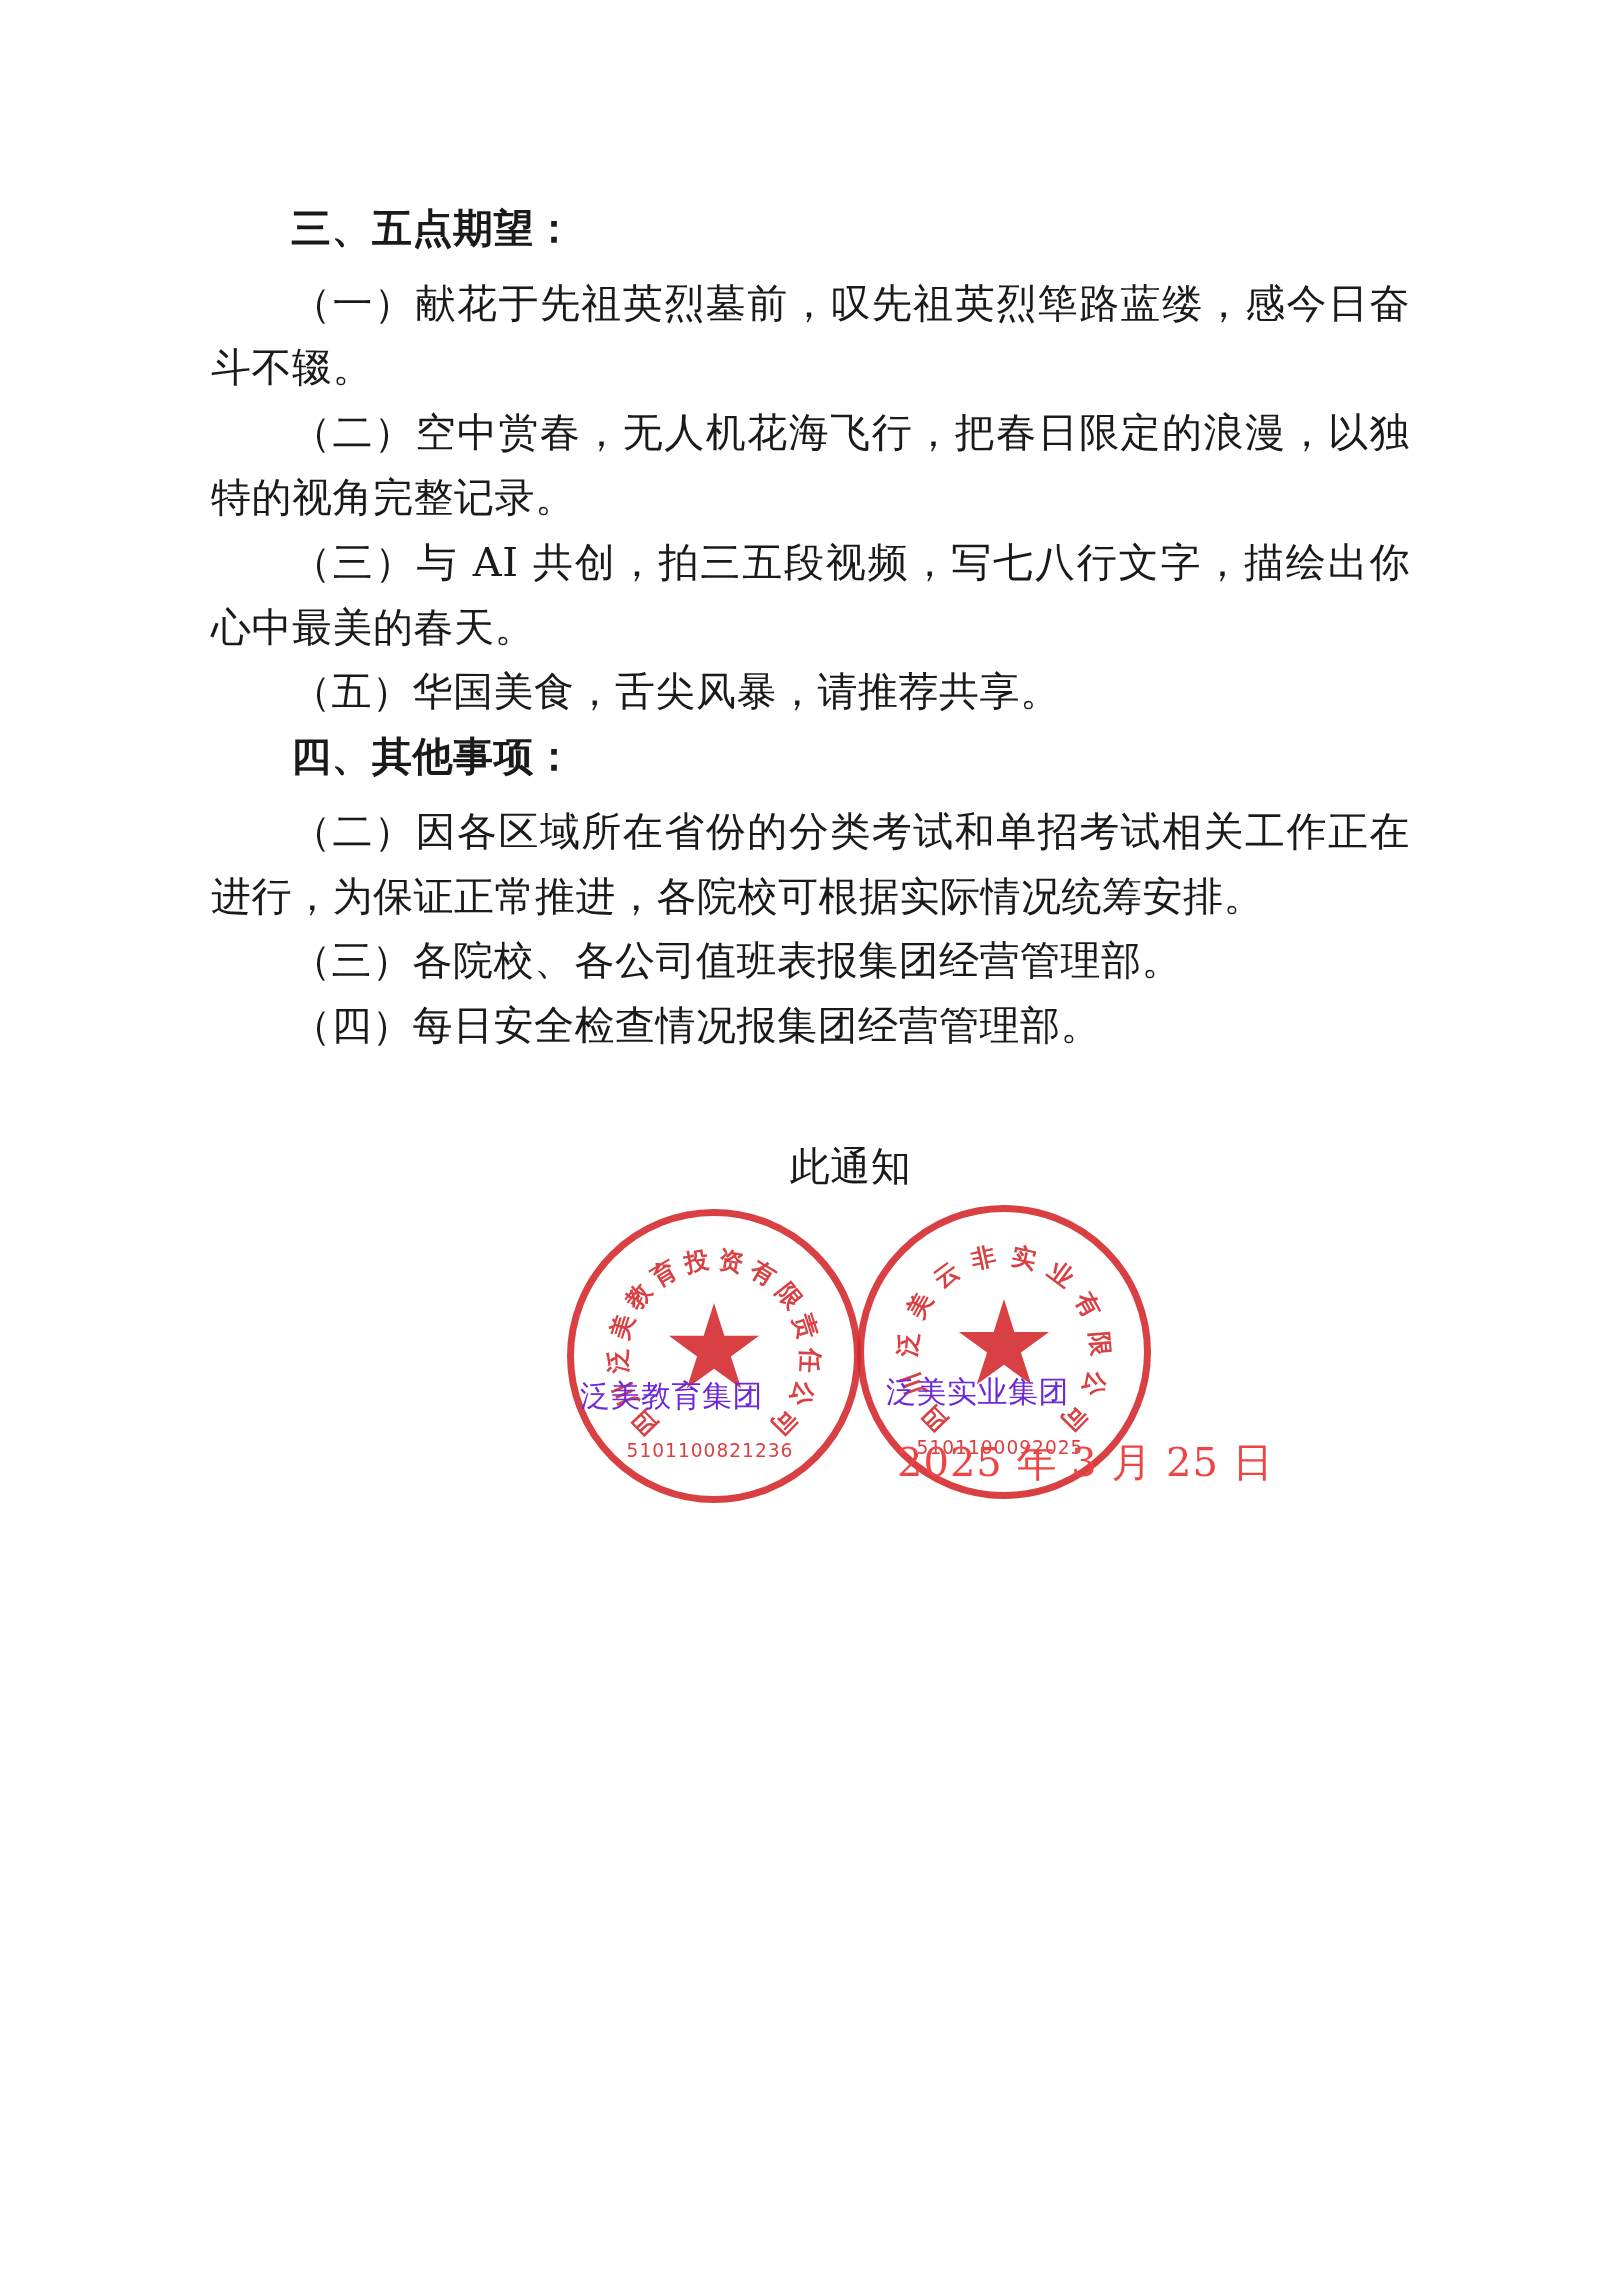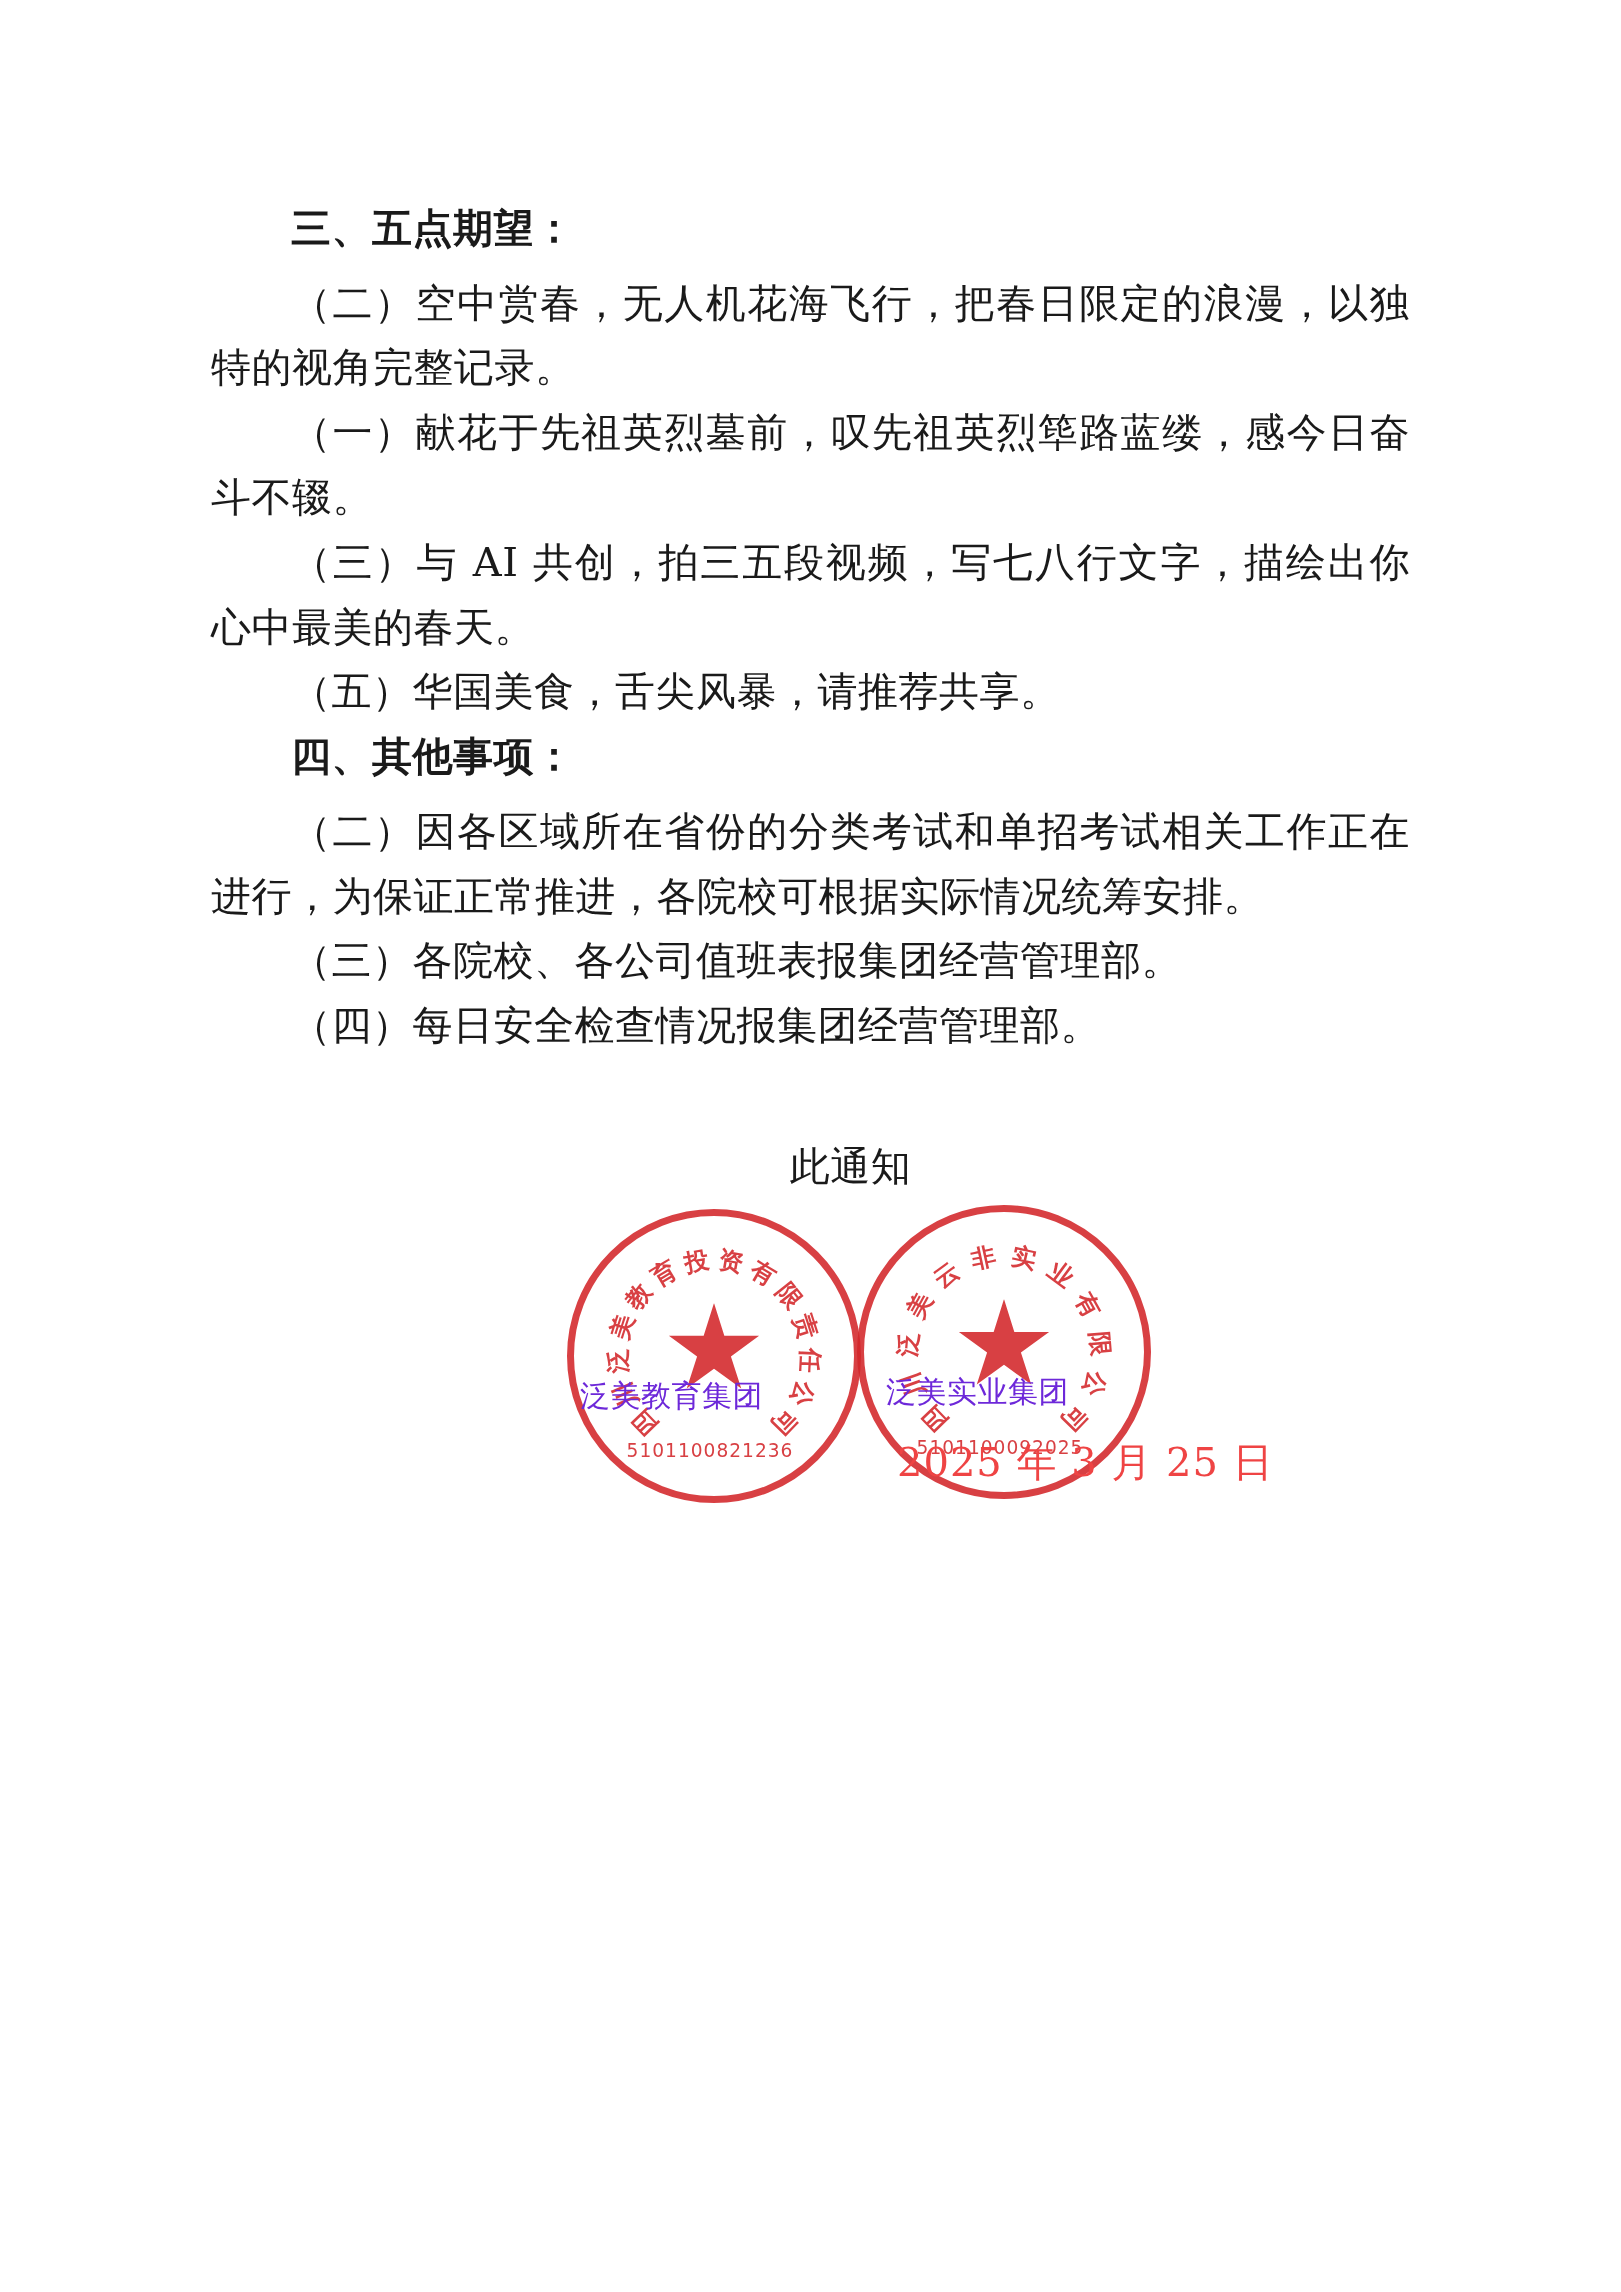--- a/index.html
+++ b/index.html
@@ -121,22 +121,22 @@
     white-space: nowrap;
   }
 </style>
 </head>
 <body>
 
 <div class="page">
   <div class="doc-body">
 
     <h2 class="section-heading">三、五点期望：</h2>
+    <p class="para">（一）献花于先祖英烈墓前，叹先祖英烈筚路蓝缕，感今日奋斗不辍。</p>
     <p class="para">（二）空中赏春，无人机花海飞行，把春日限定的浪漫，以独特的视角完整记录。</p>
-    <p class="para">（一）献花于先祖英烈墓前，叹先祖英烈筚路蓝缕，感今日奋斗不辍。</p>
     <p class="para">（三）与 AI 共创，拍三五段视频，写七八行文字，描绘出你心中最美的春天。</p>
     <p class="para">（五）华国美食，舌尖风暴，请推荐共享。</p>
 
     <h2 class="section-heading">四、其他事项：</h2>
     <p class="para">（二）因各区域所在省份的分类考试和单招考试相关工作正在进行，为保证正常推进，各院校可根据实际情况统筹安排。</p>
     <p class="para">（三）各院校、各公司值班表报集团经营管理部。</p>
     <p class="para">（四）每日安全检查情况报集团经营管理部。</p>
 
     <div class="closing-block">
       <p class="closing">此通知</p>

